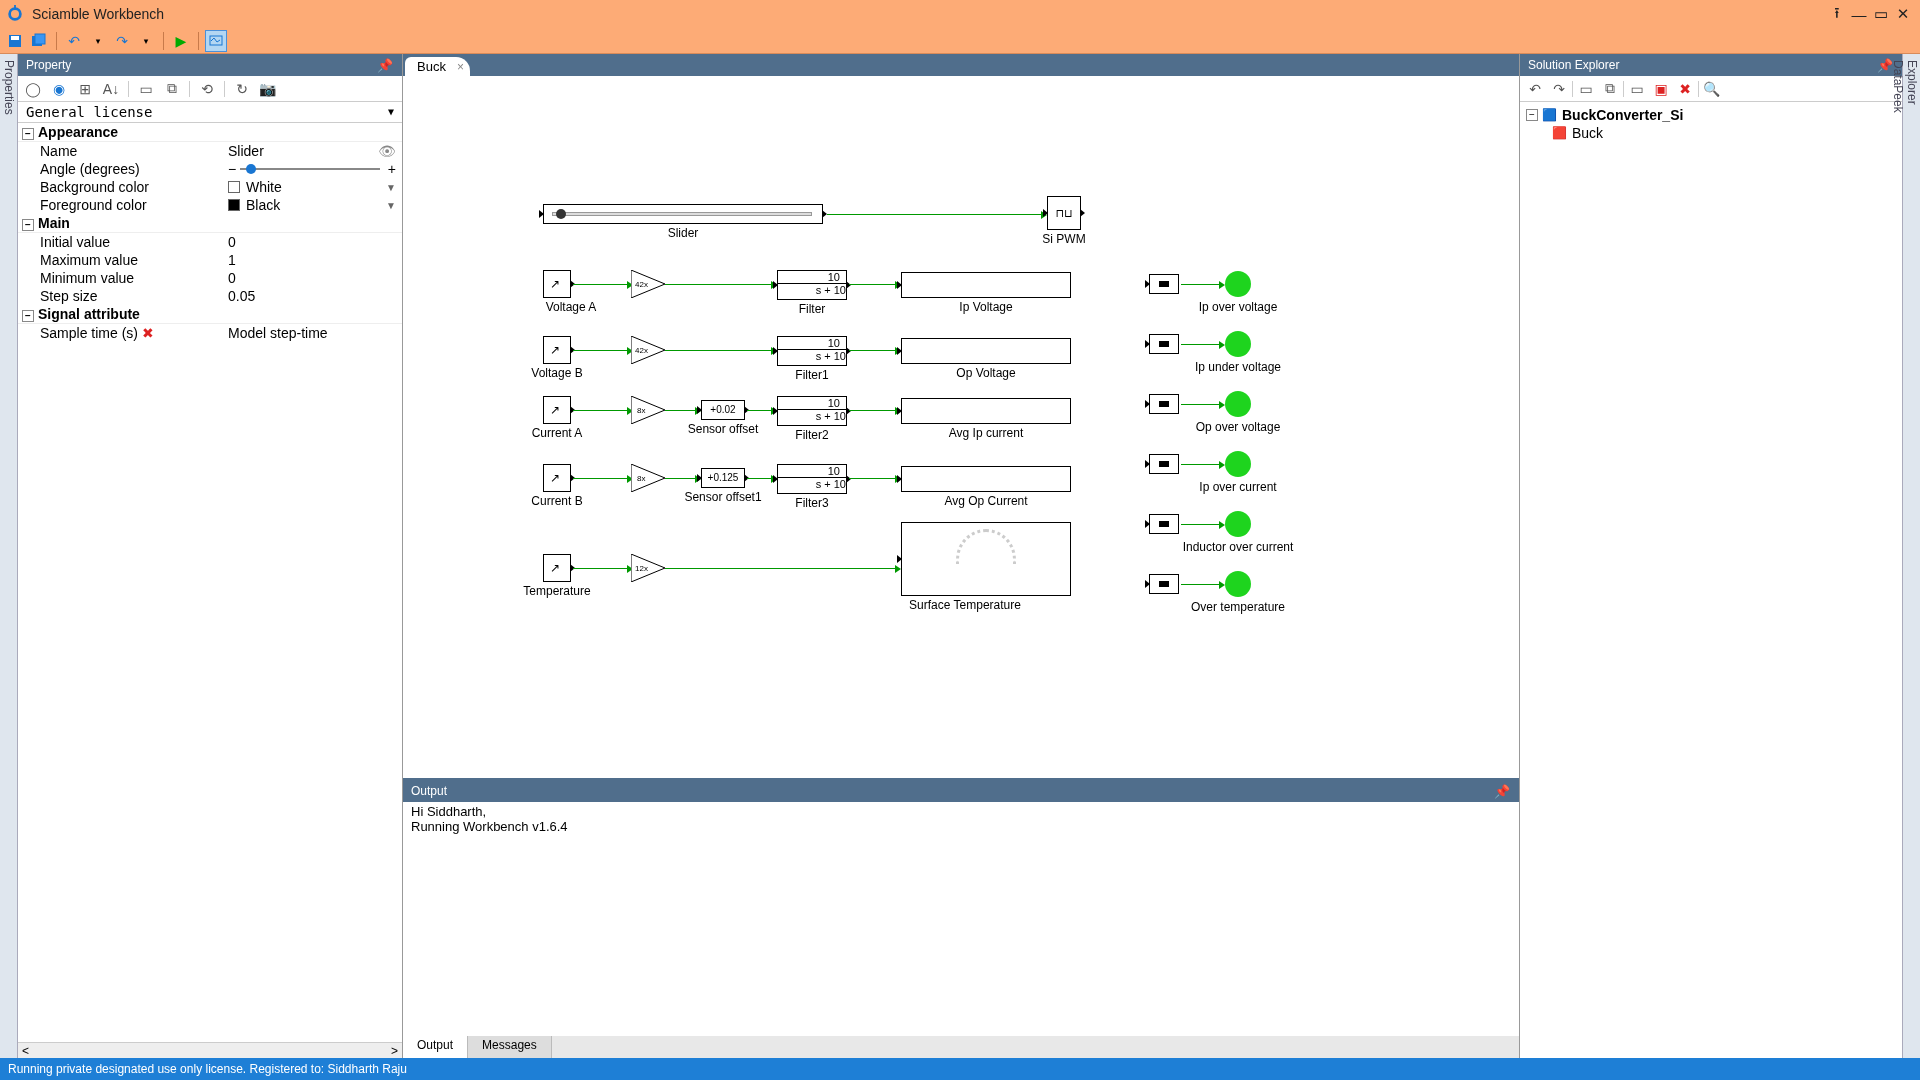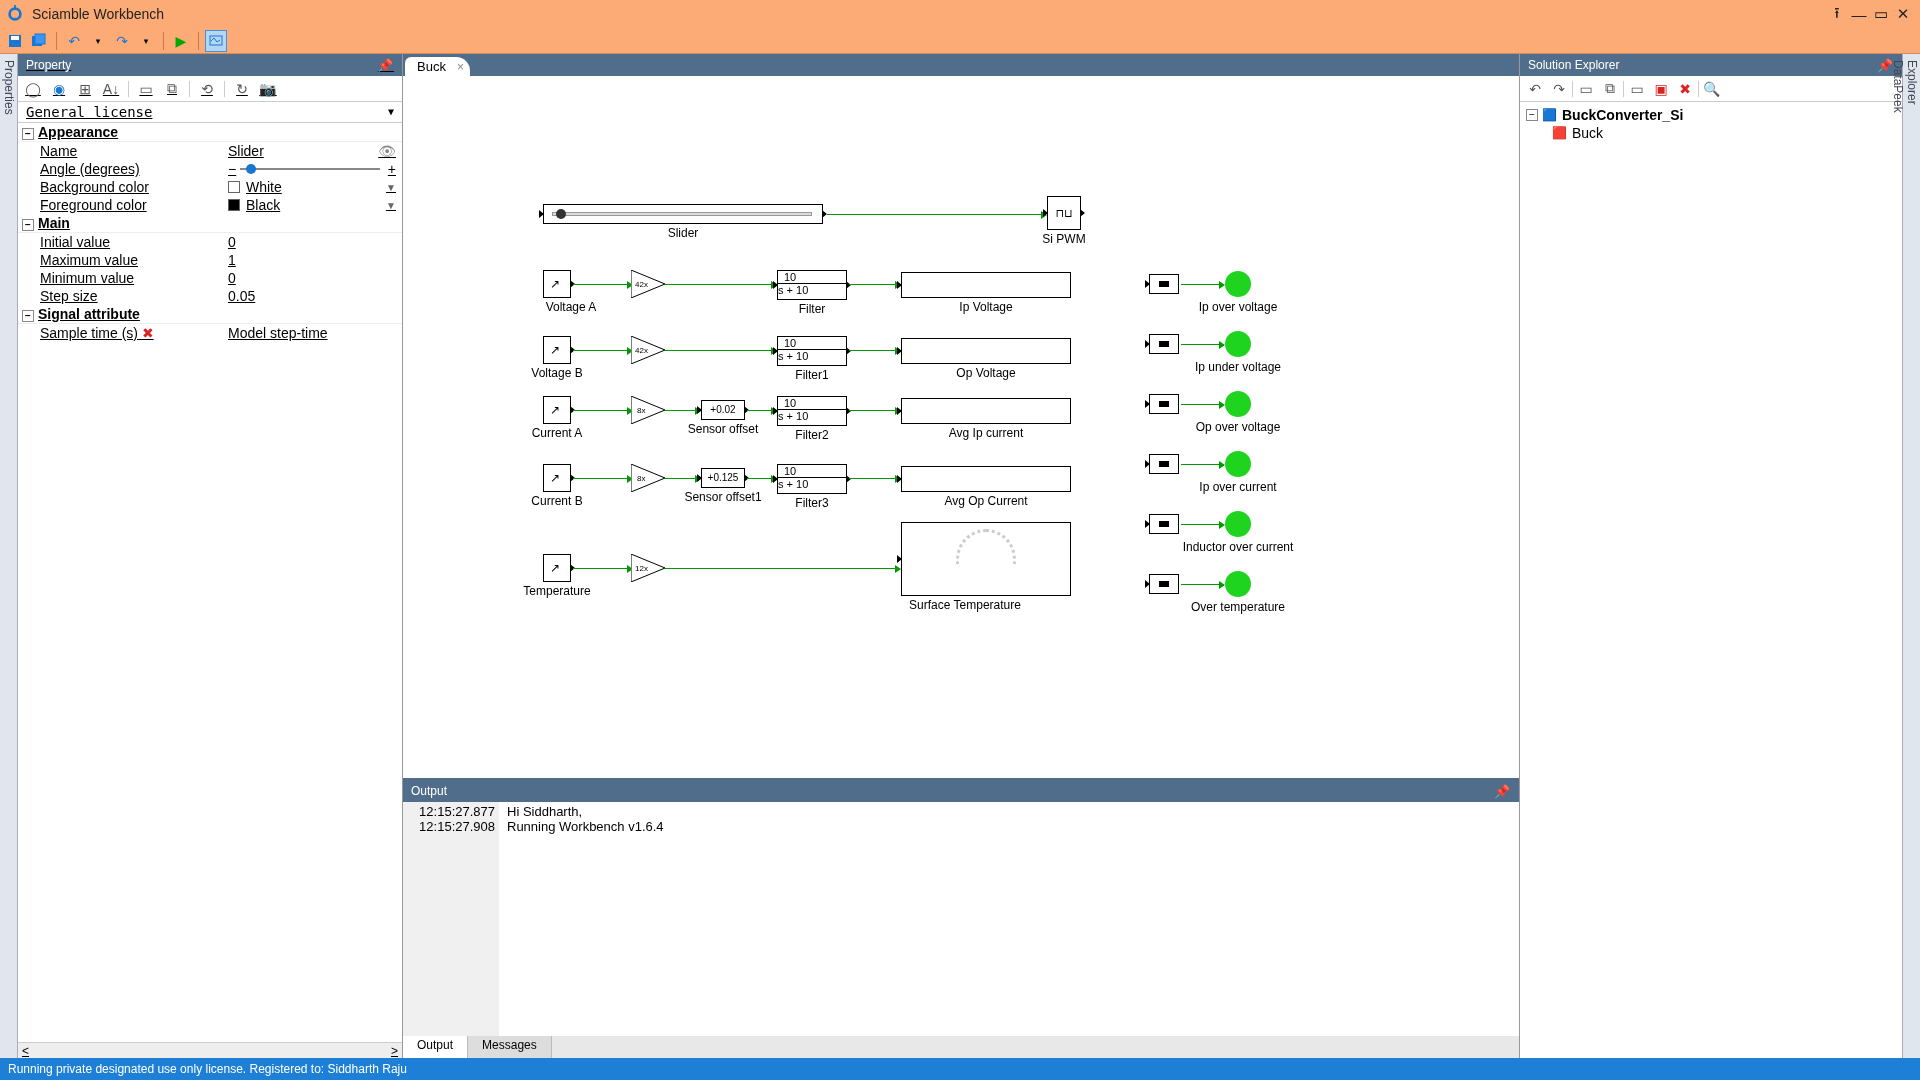--- a/index.html
+++ b/index.html
@@ -15,21 +15,21 @@
 .toolbar .sep { width:1px;height:18px;background:#c87a4a;margin:0 4px;}
 .toolbar .run { color:#0a0; }
 .toolbar .active { background:#b3d6f2; border:1px solid #4a90d9;}
 .main { display:flex; height:calc(100% - 28px - 26px - 22px); }
 .side-label { width:18px; background:#dfe6ee; border-right:1px solid #aab; writing-mode:vertical-rl; text-orientation:mixed; font-size:12px; padding:6px 1px; text-align:left;color:#445; }
 .side-label span { display:block; margin-bottom:8px; cursor:pointer;}
 .panel { display:flex;flex-direction:column; }
 .panel-hdr { height:22px; background:#506e8c; color:#fff; font-size:12px; display:flex; align-items:center; padding:0 8px; }
 .panel-hdr .spacer{flex:1}
 .panel-hdr .pin { font-size:13px; cursor:pointer;}
-.prop-panel { width:385px; background:#fff; border-right:1px solid #999; display:flex;text-decoration:underline;}
+.prop-panel { width:385px; background:#fff; border-right:1px solid #999; display:flex;}
 .prop-tools { height:26px; border-bottom:1px solid #ccc; display:flex;align-items:center;padding:0 4px;gap:4px;}
 .prop-tools .pt { width:22px;height:22px;display:flex;align-items:center;justify-content:center;cursor:pointer;color:#555;}
 .prop-tools .sep{width:1px;height:16px;background:#ccc;margin:0 2px;}
 .prop-combo { padding:2px 8px; font-family:monospace;font-size:14px; border-bottom:1px solid #ccc; position:relative;}
 .prop-combo::after{content:"▼";position:absolute;right:8px;top:4px;font-size:10px;}
 .prop-body { flex:1; overflow:auto; font-family:"Consolas",monospace; font-size:14px; }
 .prop-sect { font-weight:bold; padding:1px 4px; border-bottom:1px solid #eee;}
 .prop-sect .exp { display:inline-block;width:12px;text-align:center;border:1px solid #888;font-size:10px;line-height:10px;margin-right:4px;cursor:pointer;}
 .prop-row { display:flex; padding:1px 0;gap:40px; }
 .prop-row .lbl { width:170px; padding-left:22px; }
@@ -41,21 +41,21 @@
 .prop-row .slider-mini .knob{width:10px;height:10px;border-radius:50%;background:#1976d2;position:absolute;top:-4px;left:6px;}
 .prop-scroll { height:16px; background:#eee; border-top:1px solid #ccc; display:flex;align-items:center;font-size:12px;padding:0 4px;}
 .center { flex:1; display:flex;flex-direction:column; background:#506e8c;}
 .tabstrip { height:22px; background:#506e8c; display:flex; align-items:flex-end; padding-left:2px;}
 .tab { background:#fff; border-radius:6px 14px 0 0; padding:2px 24px 2px 12px; font-size:13px; position:relative; cursor:pointer;}
 .tab .x { position:absolute; right:6px; top:3px; font-size:12px; color:#888;}
 .canvas-wrap{flex:1;display:flex;flex-direction:column;}
 .canvas { flex:1; background:#fff; position:relative; overflow:hidden;}
 .blk { position:absolute; border:1px solid #000; background:#fff; }
 .blk-lbl { position:absolute; font-size:12px; transform:translateX(-50%); white-space:nowrap;}
-.tf { text-align:left; font-size:11px; line-height:12px; }
+.tf { text-align:right; font-size:11px; line-height:12px; }
 .tf .num{border-bottom:1px solid #000;padding:0 6px;}
 .led { position:absolute; width:26px;height:26px;border-radius:50%;background:#1ed41e;}
 .wire { position:absolute; background:#009900; height:1px;}
 .arrow::after{content:"";position:absolute;right:-4px;top:-3px;border-left:6px solid #009900;border-top:4px solid transparent;border-bottom:4px solid transparent;}
 .hot-wire{background:#009900;}
 .hot-wire.arrow::after{border-left-color:#009900;}
 .port-in::before{content:"";position:absolute;left:-5px;top:50%;transform:translateY(-50%);border-left:5px solid #000;border-top:4px solid transparent;border-bottom:4px solid transparent;}
 .port-out::after{content:"";position:absolute;right:-5px;top:50%;transform:translateY(-50%);border-left:5px solid #000;border-top:4px solid transparent;border-bottom:4px solid transparent;}
 .output-panel { height:280px; background:#fff; display:flex; flex-direction:column; border-top:2px solid #506e8c;}
 .output-body { flex:1; display:flex; font-family:monospace; font-size:13px; overflow:auto;}
@@ -379,24 +379,20 @@
       <div class="blk-lbl" style="left:835px;top:524px">Over temperature</div>
     </div>
 
     <div class="output-panel">
       <div class="panel-hdr">
         <span>Output</span>
         <div class="spacer"></div>
         <span class="pin">📌</span>
       </div>
       <div class="output-body">
-        <div class="output-ts">
-          <div>12:15:27.877</div>
-          <div>12:15:27.908</div>
-        </div>
         <div class="output-msg">
           <div>Hi Siddharth,</div>
           <div>Running Workbench v1.6.4</div>
         </div>
       </div>
       <div class="output-tabs">
         <div class="ot">Output</div>
         <div class="ot inactive">Messages</div>
       </div>
     </div>

